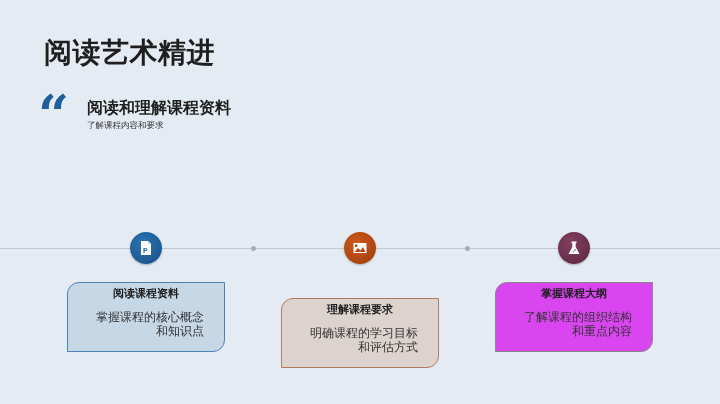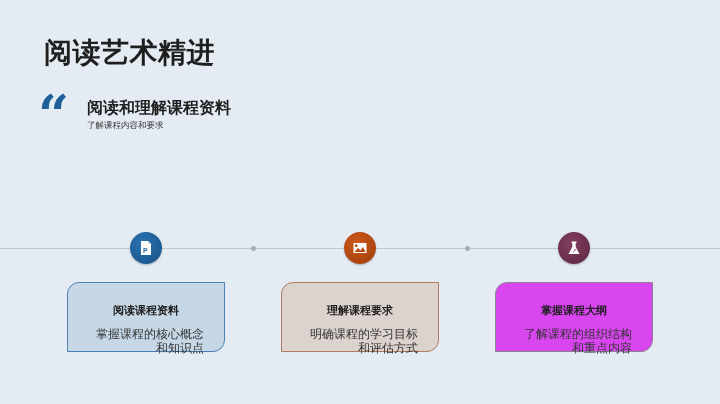--- a/index.html
+++ b/index.html
@@ -41,21 +41,21 @@
   .node {
     position: absolute; top: 232px; width: 32px; height: 32px; border-radius: 50%;
     display: flex; align-items: center; justify-content: center;
     box-shadow: 0 1px 2px rgba(0,0,0,0.25);
   }
   .node svg { width: 16px; height: 16px; }
   .card {
     position: absolute; top: 282px; width: 158px; height: 70px;
     border: 1px solid; border-radius: 12px 0 12px 0;
     display: flex; flex-direction: column; align-items: center;
-    padding-top: 20px;
+    padding-top: 3px;
   }
   .card-title {
     font-size: 11px; font-weight: bold; color: #1e1e1e; margin-bottom: 9px;
   }
   .card-text {
     font-size: 12px; color: #333; text-align: right; line-height: 14px;
     padding: 0 20px;
   }
 </style>
 </head>
@@ -94,21 +94,21 @@
     <circle cx="9" cy="10" r="0.8" fill="#6b2f4c"></circle>
     <circle cx="7.4" cy="11.8" r="0.6" fill="#6b2f4c"></circle>
   </svg>
 </div>
 
 <div class="card" style="left:67px; background:#c6d7e6; border-color:#4a82b6;">
   <div class="card-title">阅读课程资料</div>
   <div class="card-text">掌握课程的核心概念和知识点</div>
 </div>
 
-<div class="card" style="left:281px; background:#dcd3cf; border-color:#b27a5e;">
+<div class="card" style="left:281px; background:#dcd3cf; border-color:#b27a5e;margin-top:16px;">
   <div class="card-title">理解课程要求</div>
   <div class="card-text">明确课程的学习目标和评估方式</div>
 </div>
 
 <div class="card" style="left:495px; background:#d946ef; border-color:#8b8592;">
   <div class="card-title">掌握课程大纲</div>
   <div class="card-text">了解课程的组织结构和重点内容</div>
 </div>
 
 </body></html>

